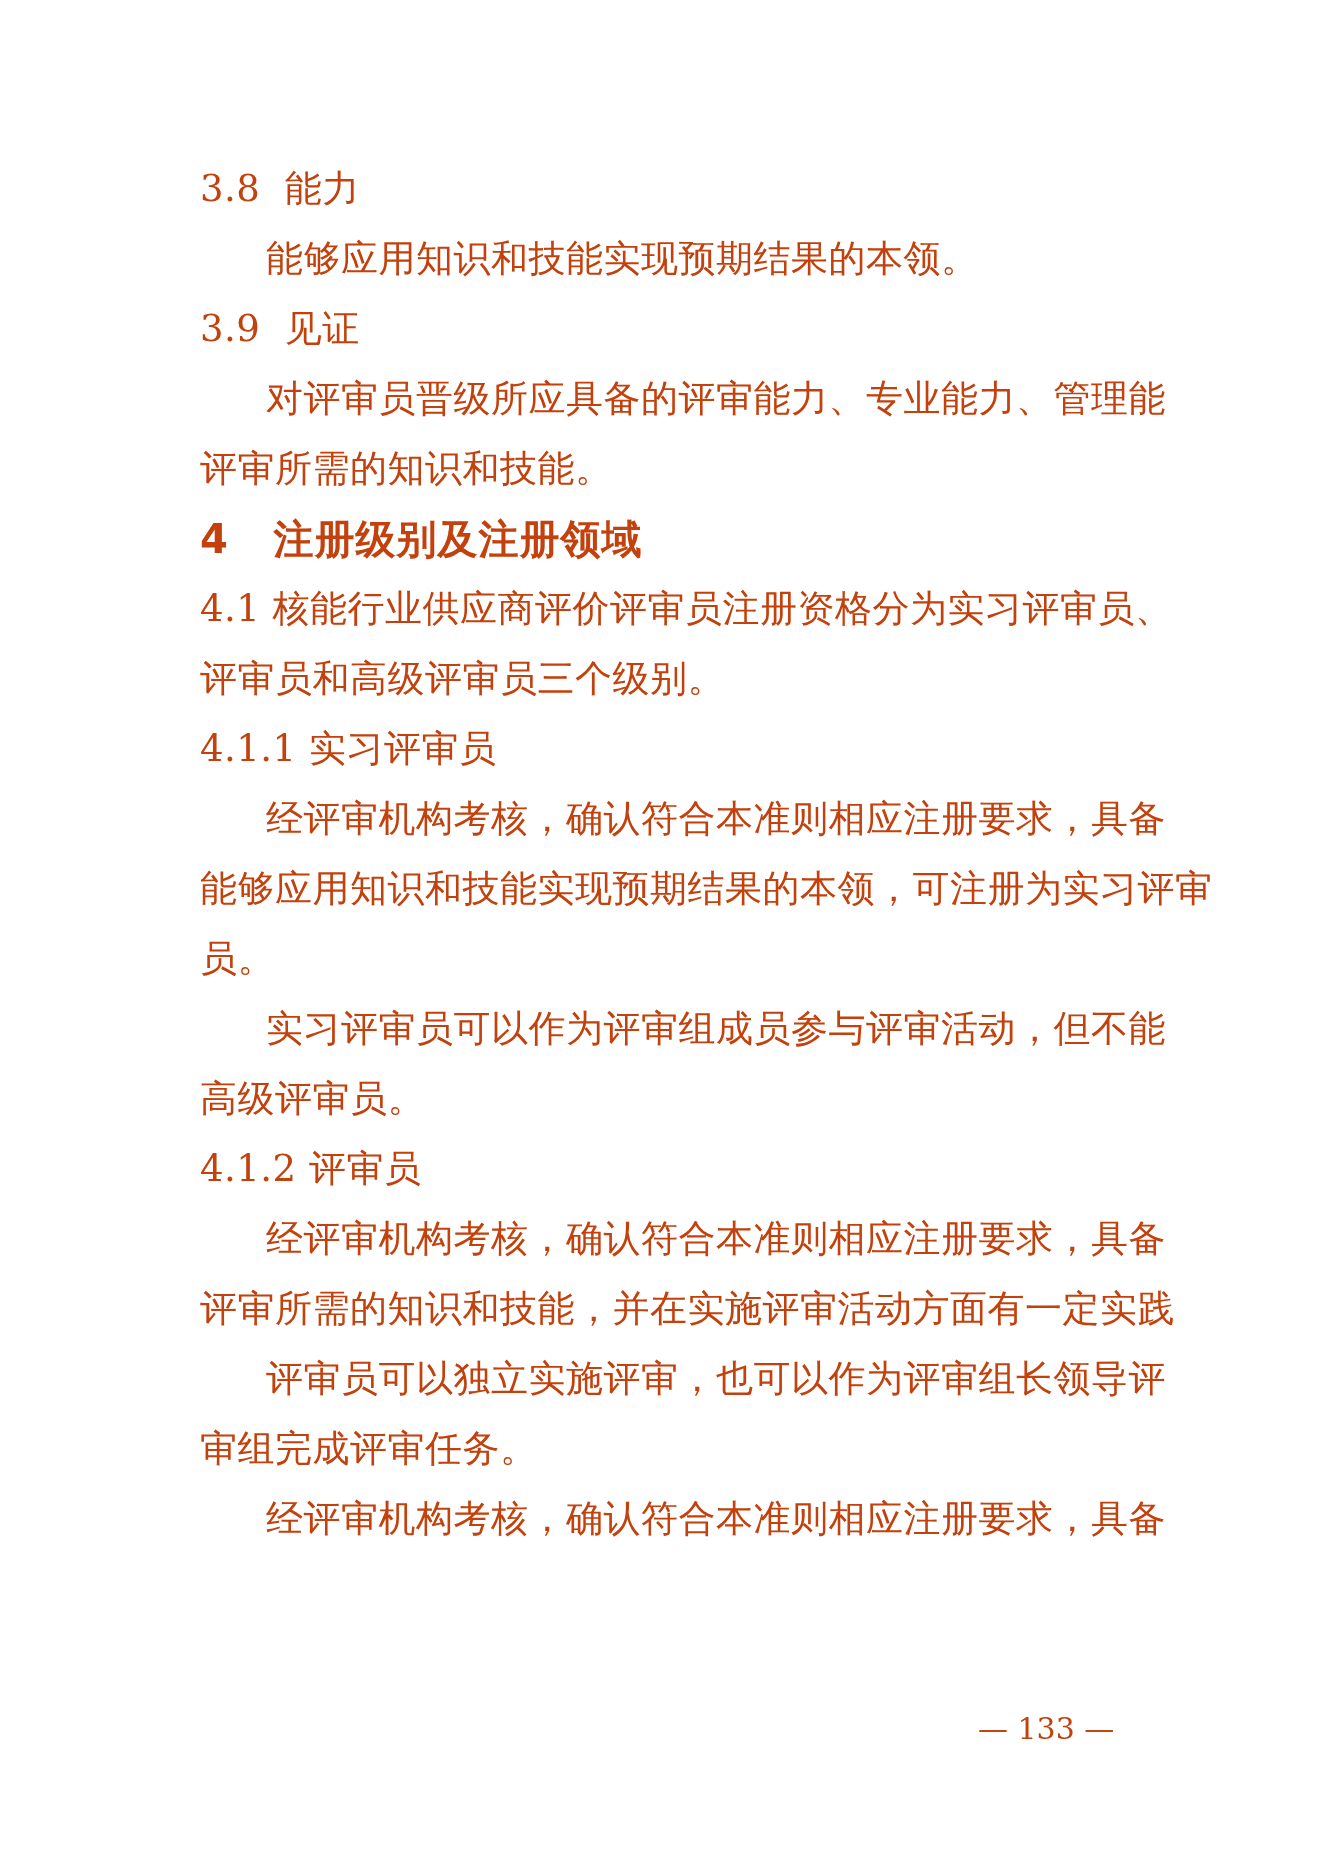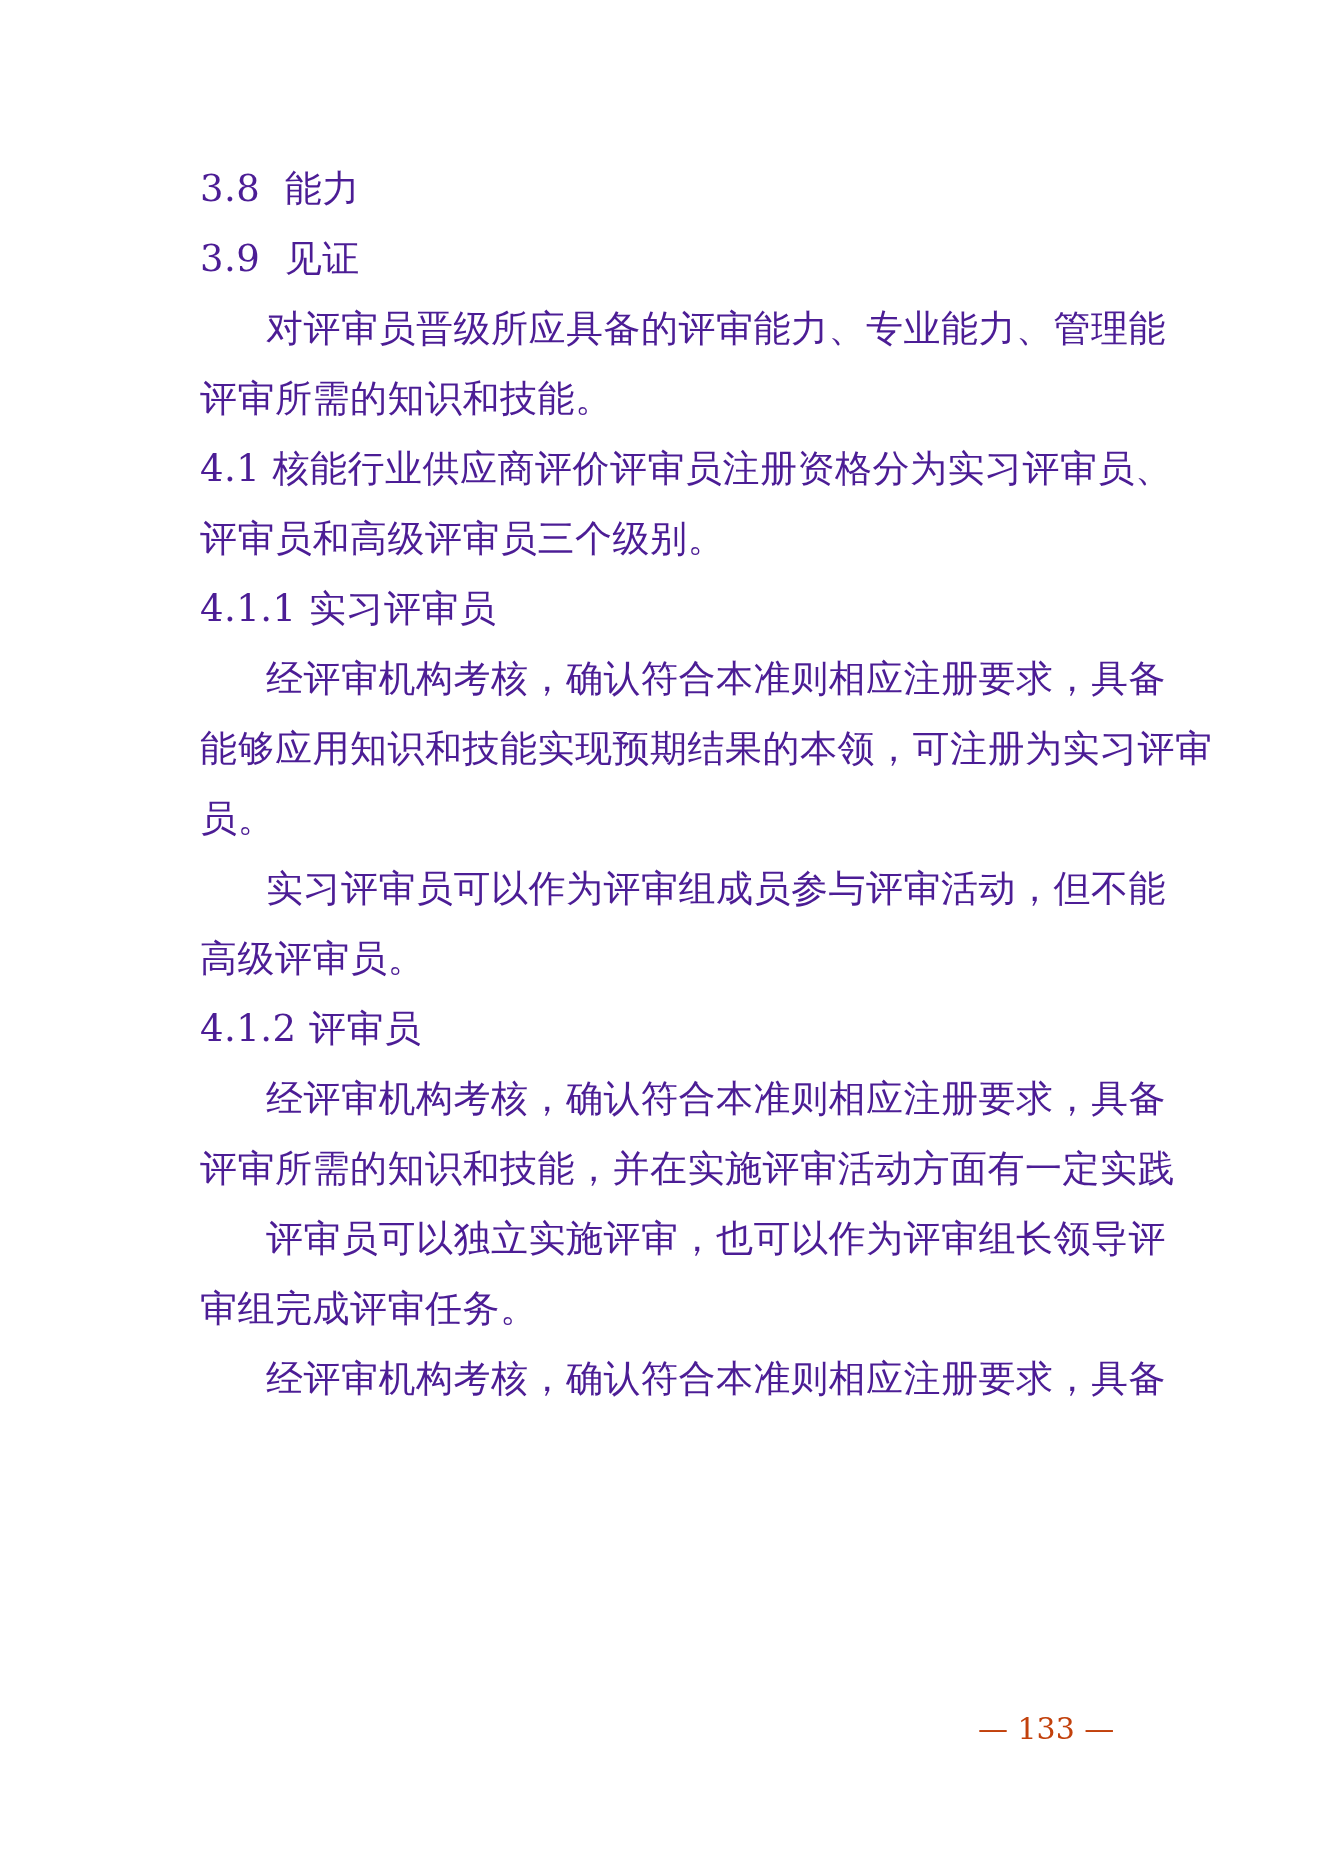--- a/index.html
+++ b/index.html
@@ -18,21 +18,21 @@
     position: absolute;
     left: 200px;
     top: 154px;
     width: 960px;
   }
   .line {
     height: 70px;
     line-height: 70px;
     font-size: 37px;
     font-family: "DejaVu Serif", "Liberation Serif", serif;
-    color: #4c1d95;
+    color: #c2410c;
     white-space: pre;
     letter-spacing: 0.5px;
   }
   .line.indent {
     padding-left: 66px;
   }
   .line.heading {
     font-family: "DejaVu Sans", "Liberation Sans", sans-serif;
     font-weight: bold;
     font-size: 40px;
@@ -49,23 +49,25 @@
     color: #c2410c;
     white-space: pre;
   }
 </style>
 </head>
 <body>
 
 <div class="page">
   <div class="content">
     <div class="line">3.8  能力</div>
+    <div class="line indent">能够应用知识和技能实现预期结果的本领。</div>
     <div class="line">3.9  见证</div>
     <div class="line indent">对评审员晋级所应具备的评审能力、专业能力、管理能</div>
     <div class="line">评审所需的知识和技能。</div>
+    <div class="line heading">4   注册级别及注册领域</div>
     <div class="line">4.1 核能行业供应商评价评审员注册资格分为实习评审员、</div>
     <div class="line">评审员和高级评审员三个级别。</div>
     <div class="line">4.1.1 实习评审员</div>
     <div class="line indent">经评审机构考核，确认符合本准则相应注册要求，具备</div>
     <div class="line">能够应用知识和技能实现预期结果的本领，可注册为实习评审</div>
     <div class="line">员。</div>
     <div class="line indent">实习评审员可以作为评审组成员参与评审活动，但不能</div>
     <div class="line">高级评审员。</div>
     <div class="line">4.1.2 评审员</div>
     <div class="line indent">经评审机构考核，确认符合本准则相应注册要求，具备</div>

